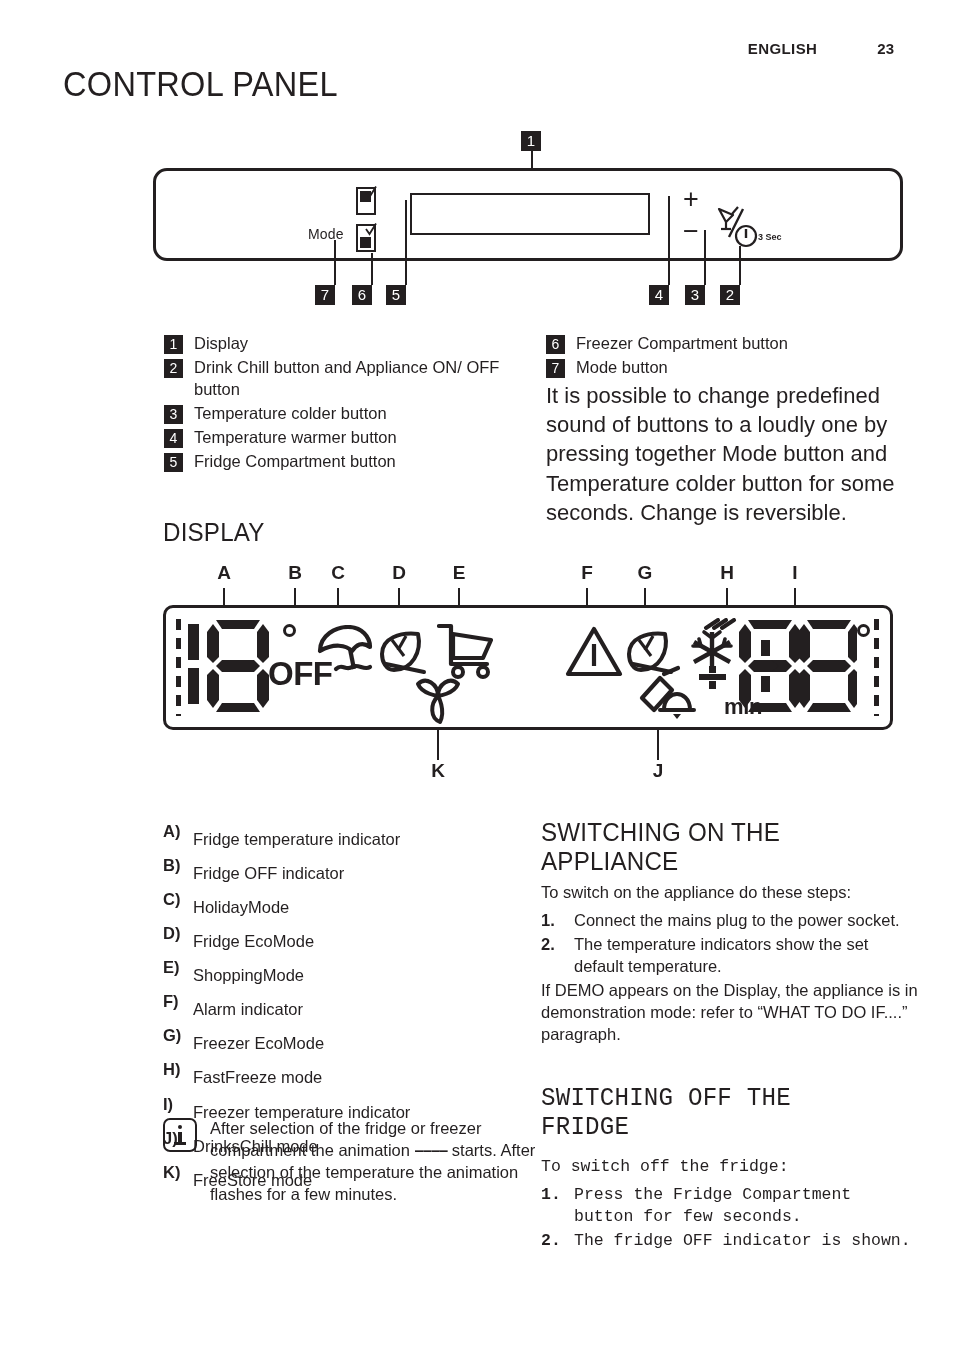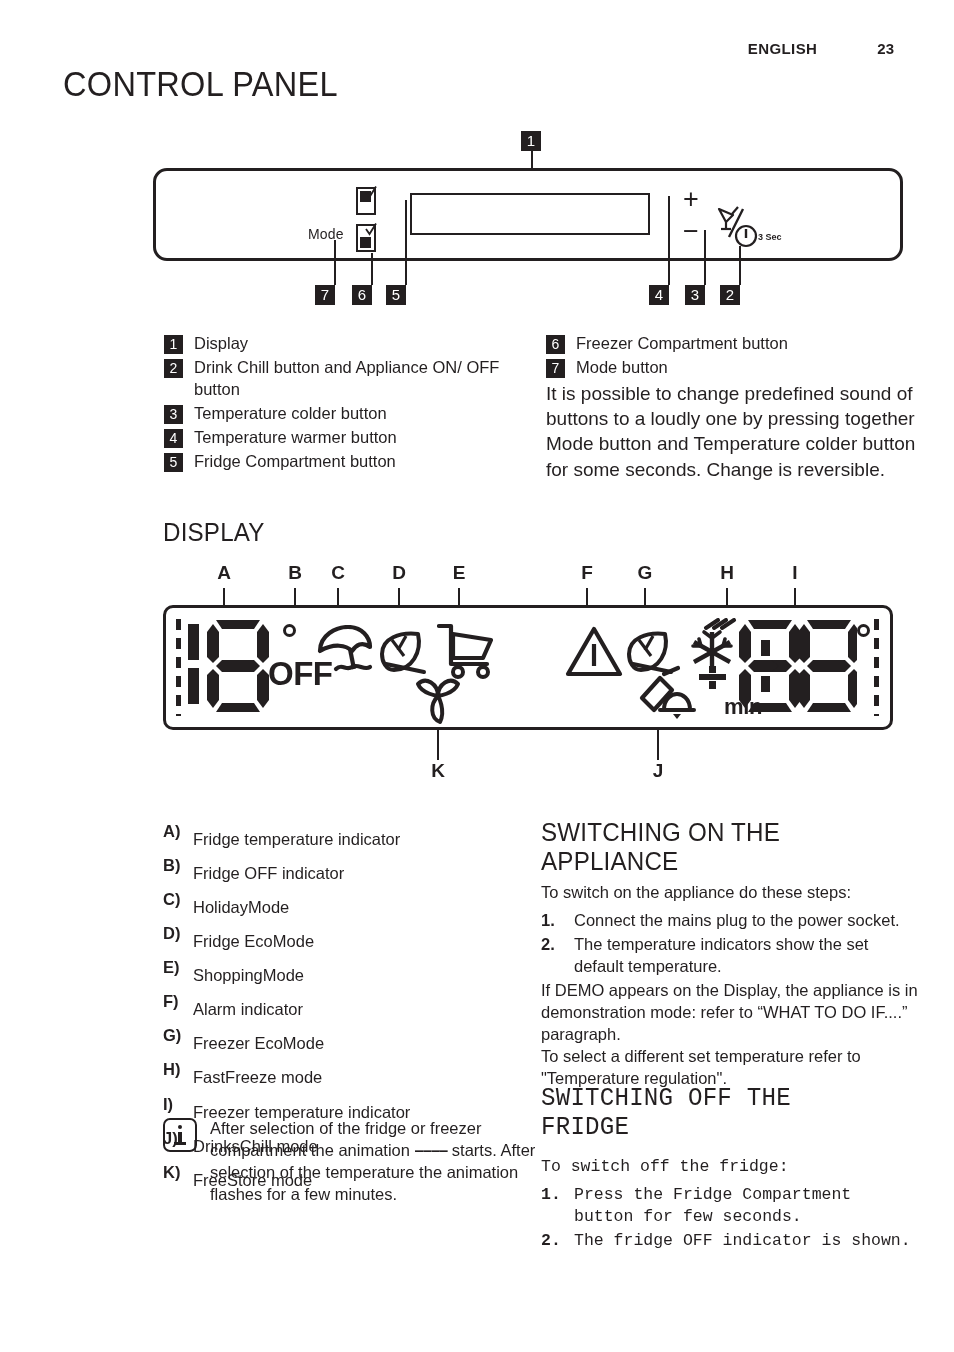--- a/index.html
+++ b/index.html
@@ -42,21 +42,21 @@
   .plus,.minus{position:absolute;color:#231f20;font-weight:300;}
   .plus{left:683px;top:186px;font-size:27px;line-height:1;}
   .minus{left:683px;top:218px;font-size:27px;line-height:1;}
 
   
   .legend{position:absolute;font-size:16.5px;line-height:1.33;}
   .leg-row{position:relative;padding-left:30px;margin-bottom:2px;}
   .leg-num{position:absolute;left:0;top:2px;background:#231f20;color:#fff;
            width:19px;height:19px;line-height:19px;text-align:center;font-size:14px;}
   .leg-txt{display:block;}
-  .note-txt{font-size:19px;line-height:1.33;margin-top:1px;}
+  .note-txt{font-size:22px;line-height:1.33;margin-top:1px;}
 
   
   .disp-frame{position:absolute;left:163px;top:605px;width:730px;height:125px;
     border:3px solid #231f20;border-radius:10px;box-sizing:border-box;background:#fff;}
   .dashrail{position:absolute;width:5px;top:14px;bottom:14px;
     background:repeating-linear-gradient(#231f20 0 11px,transparent 11px 19px);}
 
   .lbl{position:absolute;font-size:19px;font-weight:bold;text-align:center;width:24px;}
 
   .seg-off{position:absolute;font-size:33px;font-weight:bold;letter-spacing:-.5px;}
@@ -398,21 +398,20 @@
       <div class="step">
         <span class="step-n">1.</span>
         <span class="step-t">Connect the mains plug to the power socket.</span>
       </div>
       <div class="step">
         <span class="step-n">2.</span>
         <span class="step-t">The temperature indicators show the set default temperature.</span>
       </div>
     </div>
     <div class="body">If DEMO appears on the Display, the appliance is in demonstration mode: refer to “WHAT TO DO IF....” paragraph.</div>
-    <div class="body">To select a different set temperature refer to "Temperature regulation".</div>
   </div>
 
   <div class="rcol" style="top:1084px;font-family:Liberation Mono, monospace;">
     <div class="h2">SWITCHING OFF THE FRIDGE</div>
     <div class="body" style="margin-top:14px;">To switch off the fridge:</div>
     <div class="steps" style="margin-top:6px;">
       <div class="step">
         <span class="step-n">1.</span>
         <span class="step-t">Press the Fridge Compartment button for few seconds.</span>
       </div>

